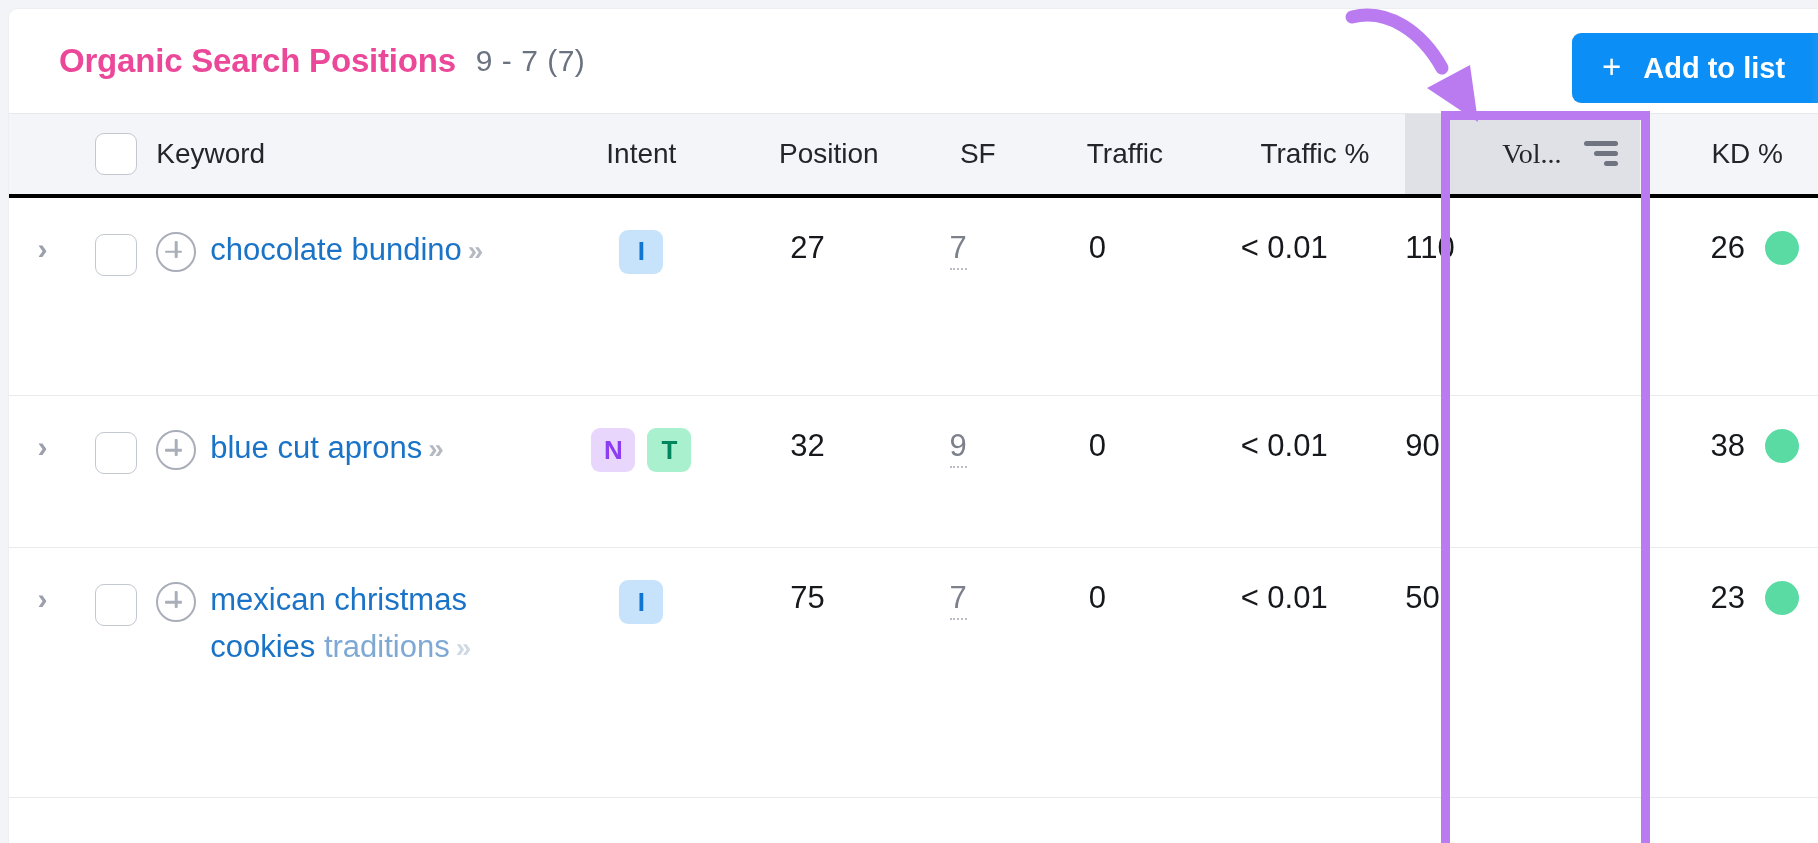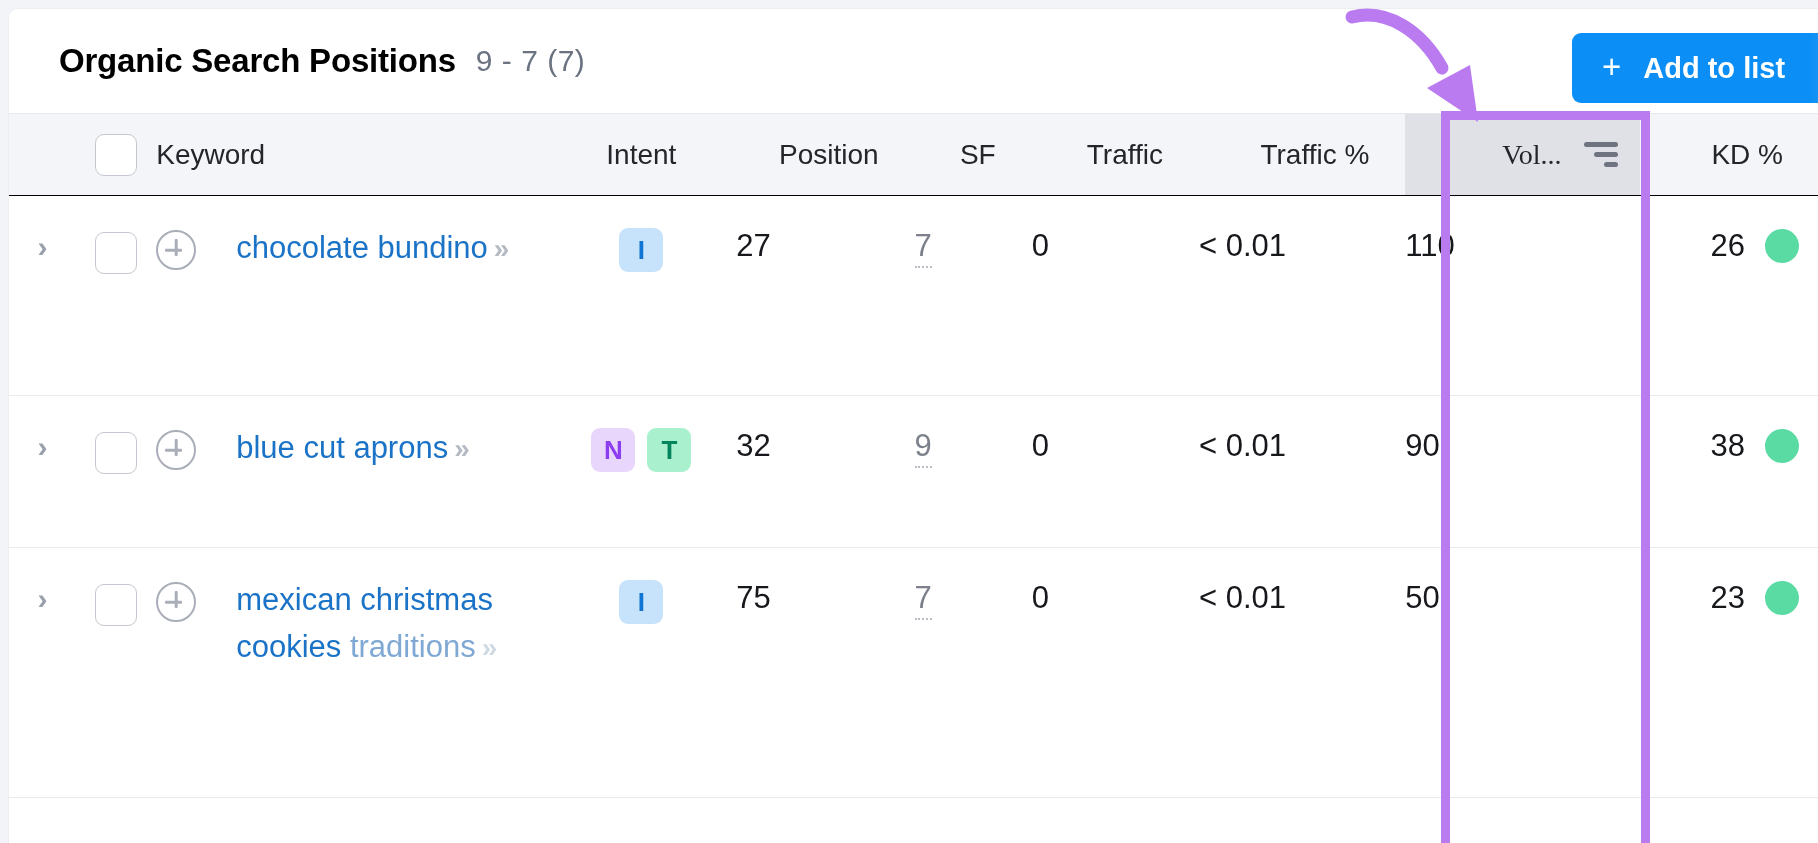--- a/index.html
+++ b/index.html
@@ -24,21 +24,21 @@
 
   
   .card-head{
     position:relative;height:104px;
     display:flex;align-items:center;
     padding-left:50px;
     box-sizing:border-box;
     background:#fff;
   }
   .card-title{
-    font-size:33px;font-weight:bold;color:#000000;letter-spacing:-0.2px;
+    font-size:33px;font-weight:bold;color:#ec4899;letter-spacing:-0.2px;
     white-space:nowrap;
   }
   .card-range{
     font-size:30px;color:#6b7280;margin-left:20px;white-space:nowrap;letter-spacing:0.5px;
   }
 
   .add-btn{
     position:absolute;right:-36px;top:24px;
     height:70px;min-width:290px;
     background:linear-gradient(90deg,#0b8ef5 0%,#0b8ef5 82%,#55b4f8 100%);
@@ -56,21 +56,21 @@
   table.grid{
     border-collapse:collapse;
     width:1818px;
     table-layout:fixed;
   }
   table.grid thead th{
     background:#f3f5f9;
     height:82px;
     font-size:28px;font-weight:400;color:#23252a;
     border-top:1px solid #e6e8ec;
-    border-bottom:1px solid #000000;
+    border-bottom:4px solid #000000;
     padding:0;
     vertical-align:middle;
     box-sizing:border-box;
   }
   table.grid tbody td{
     border-bottom:1px solid #e9eaee;
     font-size:31px;color:#16181c;
     padding:0;
     vertical-align:top;
     background:#fff;
@@ -120,21 +120,21 @@
   .chevron{
     color:#9aa0ab;font-size:30px;font-weight:bold;line-height:1;
     display:flex;justify-content:center;padding-top:36px;cursor:pointer;
   }
   .chk{
     width:42px;height:42px;border:1.5px solid #c3c7cf;border-radius:9px;background:#fff;
     margin:36px auto 0 auto;cursor:pointer;box-sizing:border-box;
   }
   .chk.head{margin:0 auto;}
 
-  .kw-wrap{display:flex;align-items:flex-start;padding:28px 0 28px 0;gap:26px;}
+  .kw-wrap{display:flex;align-items:flex-start;padding:28px 0 28px 0;}
   .plus-circle{
     flex:0 0 auto;width:36px;height:36px;border:2.5px solid #a9aeb8;border-radius:50%;
     position:relative;margin:6px 14px 0 0;cursor:pointer;
   }
   .plus-circle:before,.plus-circle:after{
     content:"";position:absolute;background:#a9aeb8;border-radius:1px;
   }
   .plus-circle:before{left:50%;top:7px;width:2.6px;height:17px;transform:translateX(-50%);}
   .plus-circle:after{top:50%;left:7px;height:2.6px;width:17px;transform:translateY(-50%);}
   .kw-text{
@@ -147,21 +147,21 @@
   .intent-wrap{display:flex;gap:12px;justify-content:center;padding-top:32px;}
   .badge{
     width:44px;height:44px;border-radius:9px;
     display:flex;align-items:center;justify-content:center;
     font-size:26px;font-weight:bold;cursor:pointer;
   }
   .b-I{background:#c6e3fb;color:#0f74d2;}
   .b-N{background:#e9d6fd;color:#8c3df0;}
   .b-T{background:#a8f0ce;color:#00855c;}
 
-  .num{text-align:left;padding-top:32px;}
+  .num{text-align:center;padding-top:32px;}
   .pad-r-36{padding-right:36px;}
   .pad-r-30{padding-right:30px;}
 
   .sf-val{
     color:#7b808b;border-bottom:2.5px dotted #b9bdc6;
     padding-bottom:3px;cursor:pointer;
   }
 
   .vol-td{position:relative;}
   .vol-num{text-align:left;padding:32px 22px 0 0;}

